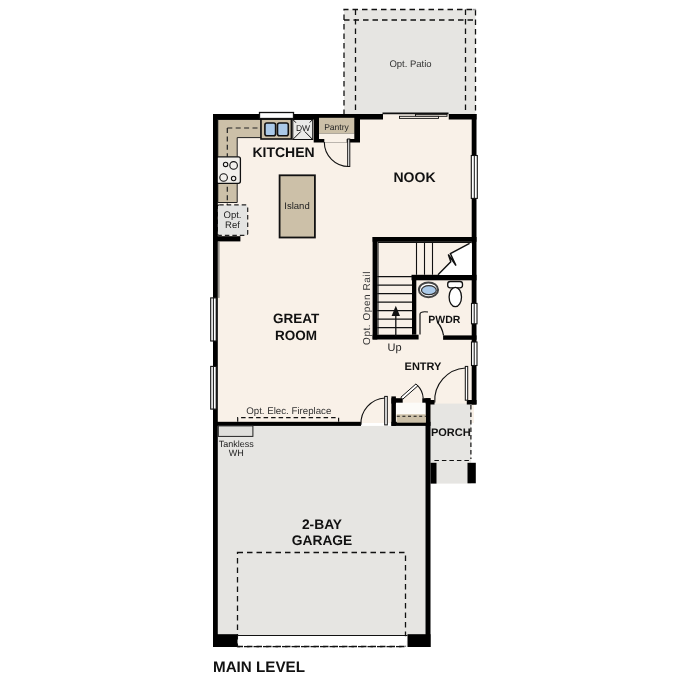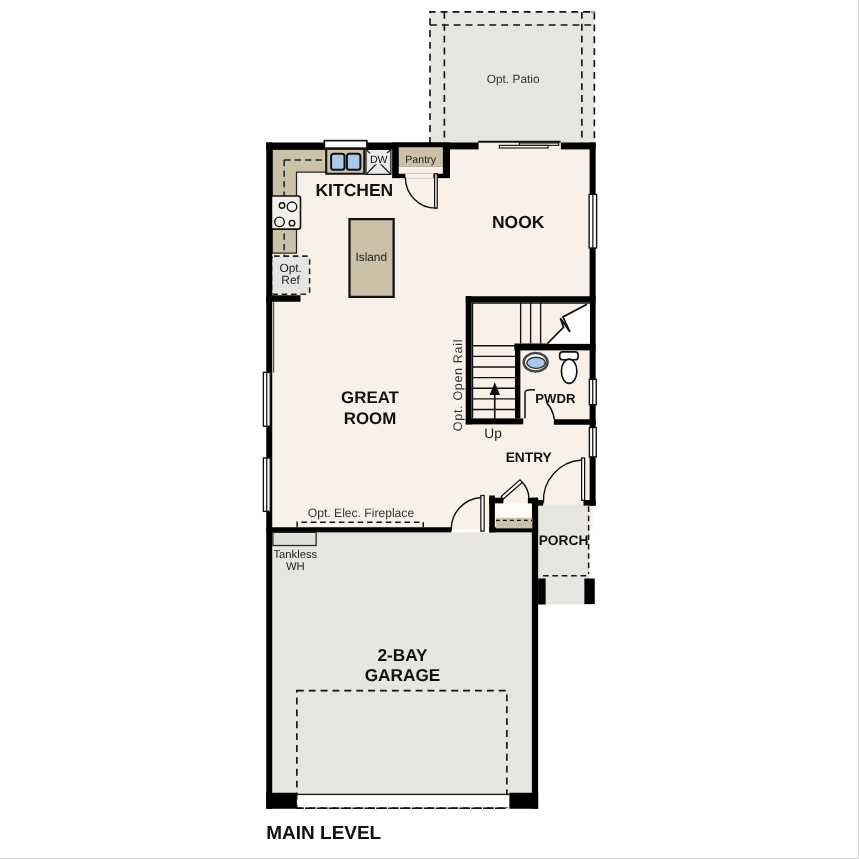--- a/index.html
+++ b/index.html
@@ -1,16 +1,16 @@
 <!DOCTYPE html>
 <html><head>
 <meta charset="utf-8">
 <style>
   html,body{margin:0;padding:0;background:#ffffff;}
-  #wrap{width:687px;height:687px;position:relative;background:#737373;}
+  #wrap{width:687px;height:687px;position:relative;background:#14b8a6;}
   text{font-family:"Liberation Sans",sans-serif;}
 </style>
 </head>
 <body>
 <div id="wrap">
 <svg width="687" height="687" viewBox="0 0 687 687" text-rendering="geometricPrecision" style="opacity:0.999">
   <rect x="0" y="0" width="687" height="687" fill="#ffffff"></rect>
 
   <rect x="344" y="9.5" width="131.5" height="106" fill="#e6e5e2"></rect>
   <g stroke="#111" stroke-width="1.3" fill="none" stroke-dasharray="5.5,4">

